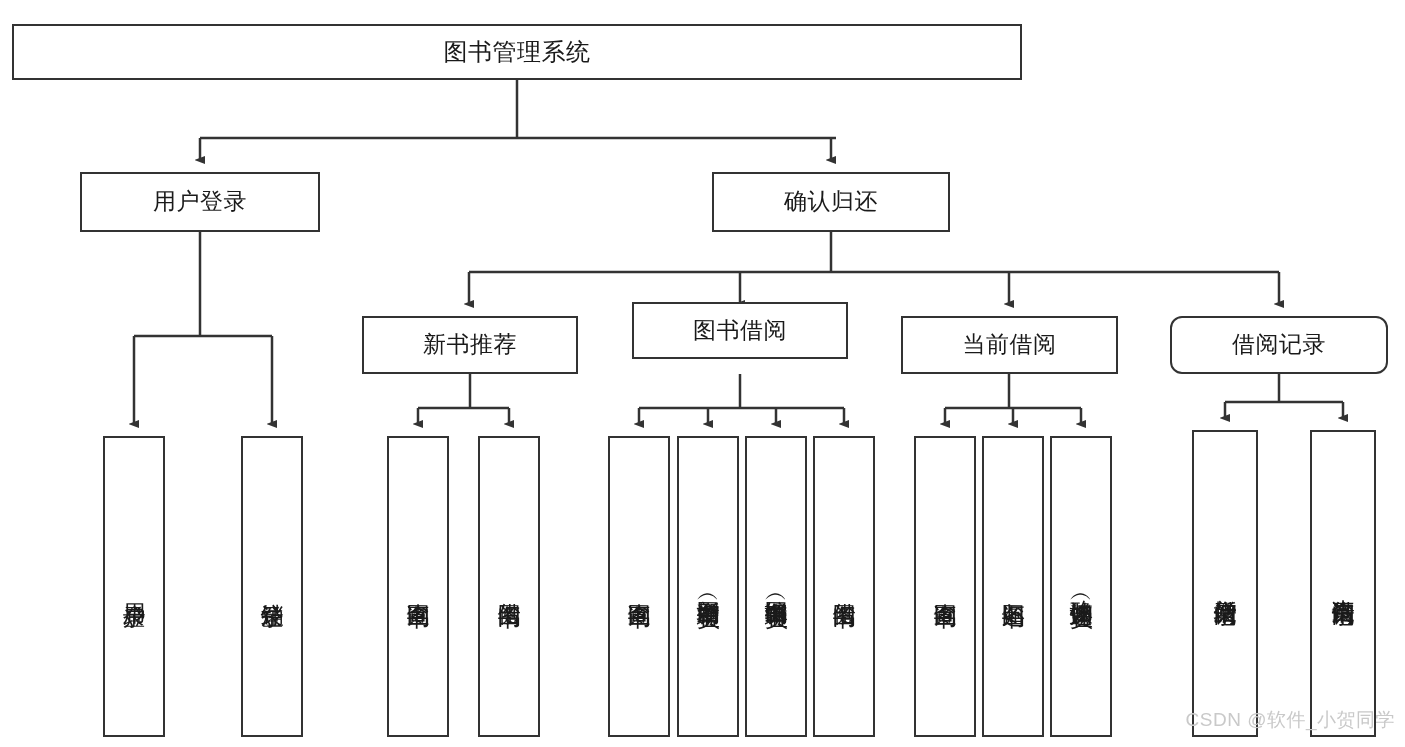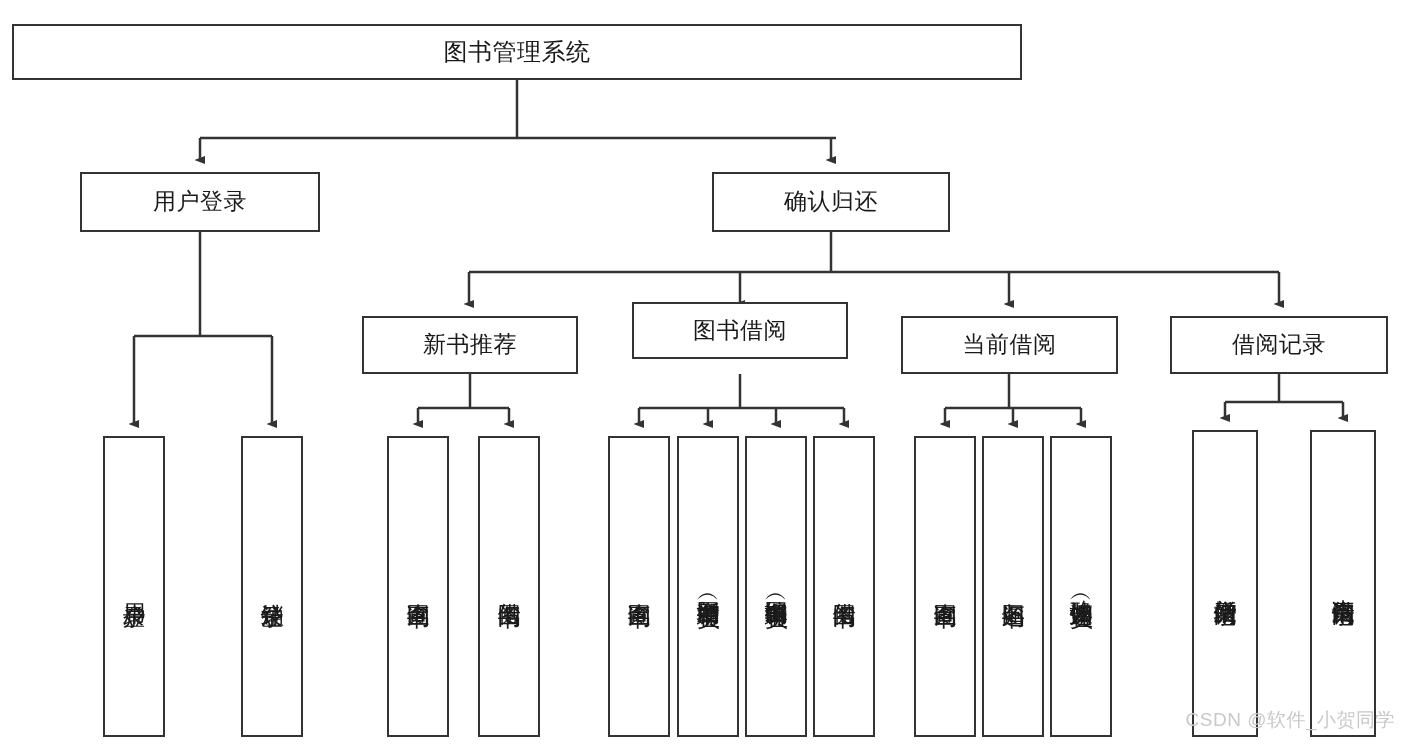--- a/index.html
+++ b/index.html
@@ -136,21 +136,21 @@
 
   <div class="node horiz" style="left:362px; top:316px; width:216px; height:58px;">
     <span>新书推荐</span>
   </div>
   <div class="node horiz" style="left:632px; top:302px; width:216px; height:57px;">
     <span>图书借阅</span>
   </div>
   <div class="node horiz" style="left:901px; top:316px; width:217px; height:58px;">
     <span>当前借阅</span>
   </div>
-  <div class="node horiz" style="left:1170px; top:316px; width:218px; height:58px;">
+  <div class="node horiz" style="left:1170px; top:316px; width:218px; height:58px;border-radius:12px;">
     <span>借阅记录</span>
   </div>
 
   <div class="node vert" style="left:103px; top:436px; width:62px; height:301px;">
     <span class="vlabel">用户登录</span>
   </div>
   <div class="node vert" style="left:241px; top:436px; width:62px; height:301px;">
     <span class="vlabel">注销登录</span>
   </div>
   <div class="node vert" style="left:387px; top:436px; width:62px; height:301px;">

